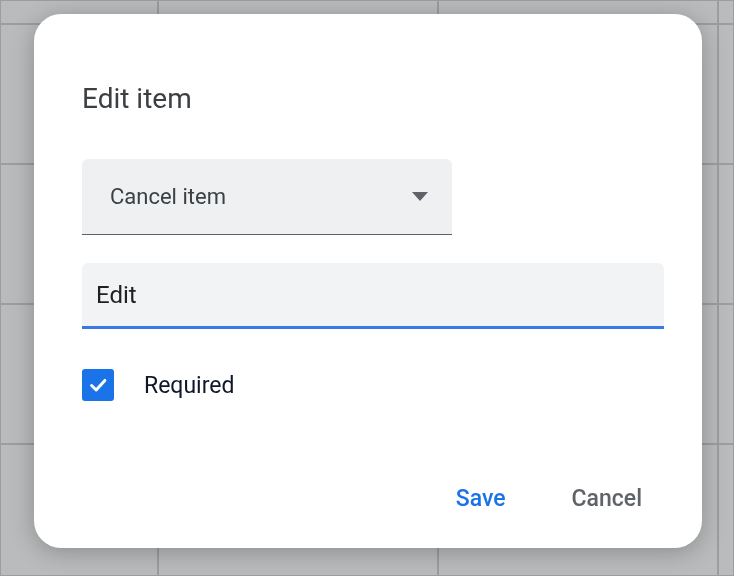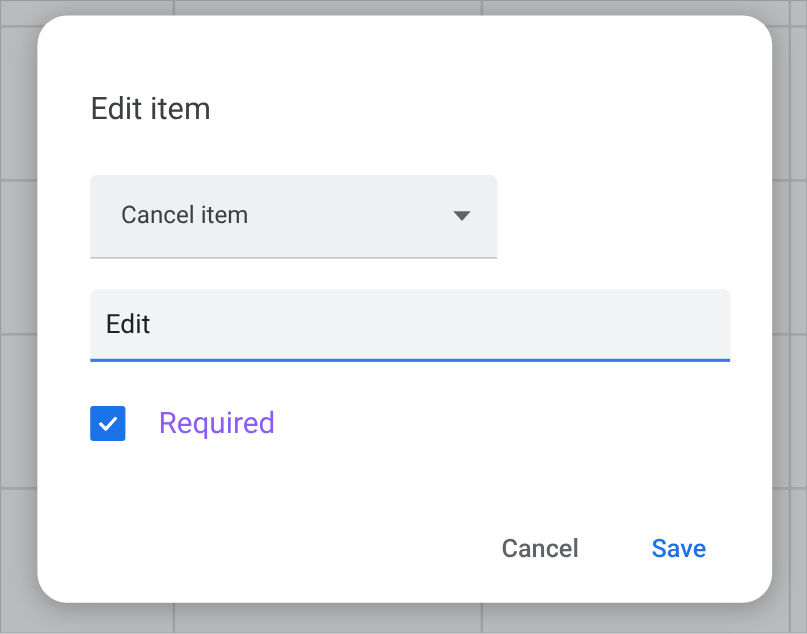--- a/index.html
+++ b/index.html
@@ -94,22 +94,22 @@
       background: #1a73e8;
       border-radius: 3px;
       display: flex;
       align-items: center;
       justify-content: center;
       cursor: pointer;
     }
     .checkbox svg { width: 22px; height: 22px; }
     .checkbox-label {
       margin-left: 30px;
-      font-size: 27px;
-      color: #8b5cf6;
+      font-size: 23px;
+      color: #0f172a;
     }
     .button-row {
       position: absolute;
       bottom: 30px;
       right: 52px;
       display: flex;
       gap: 50px;
       align-items: center;
     }
     .btn {
@@ -165,16 +165,16 @@
   <div class="checkbox-row">
     <div class="checkbox">
       <svg viewBox="0 0 24 24">
         <path d="M5 12.5 L10 17.5 L19.5 7" stroke="#fff" stroke-width="3.2" fill="none" stroke-linecap="round" stroke-linejoin="round"></path>
       </svg>
     </div>
     <span class="checkbox-label">Required</span>
   </div>
 
   <div class="button-row">
+    <button class="btn btn-save">Save</button>
     <button class="btn btn-cancel">Cancel</button>
-    <button class="btn btn-save">Save</button>
   </div>
 </div>
 
 </body></html>

